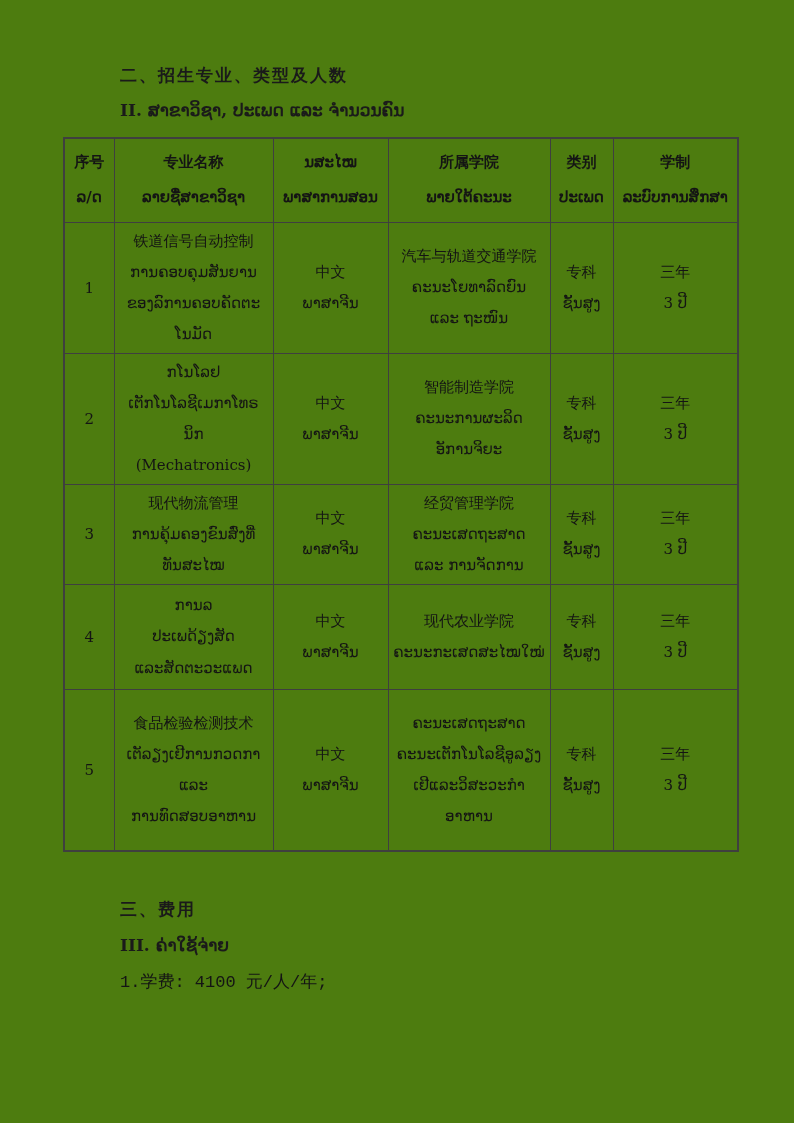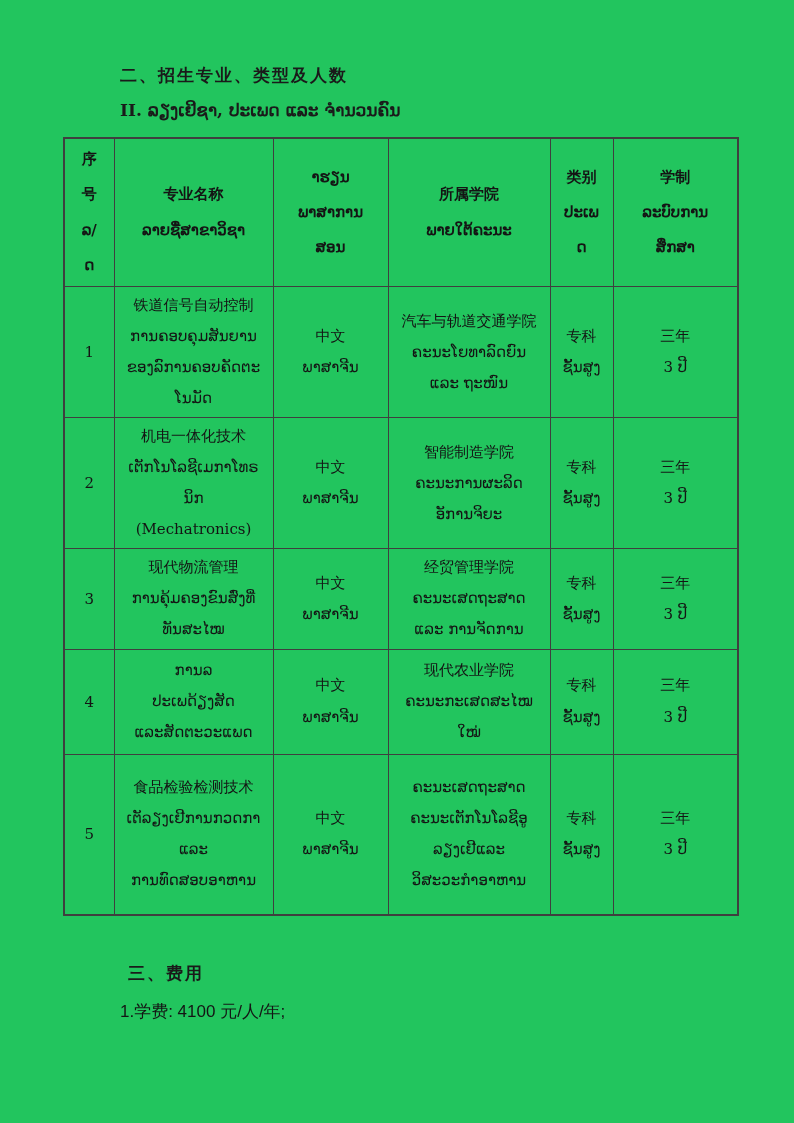--- a/index.html
+++ b/index.html
@@ -1,68 +1,68 @@
 <!DOCTYPE html>
 <html><head>
 <meta charset="utf-8">
 <style>
   html, body { margin: 0; padding: 0; background: #ffffff; }
   .page {
-    width: 794px; height: 1123px; background: #22c55e; position: relative;
+    width: 794px; height: 1123px; background: #4d7c0f; position: relative;
     overflow: hidden; color: #141414;
     font-family: "DejaVu Serif", "Liberation Serif", serif;
   }
   .sec-title-zh {
     margin: 64px 0 0 120px;
     font-family: "DejaVu Sans", "Liberation Sans", sans-serif;
     font-weight: bold; font-size: 17px; letter-spacing: 2px; color: #1a1a1a;
   }
   .sec-title-lo {
     margin: 13px 0 0 120px;
     font-weight: bold; font-size: 17px; color: #1a1a1a;
   }
   table.majors {
     margin: 17px 0 0 63px;
     border-collapse: collapse; table-layout: fixed;
     width: 674px; border: 2px solid #3f3f3f;
   }
   table.majors th, table.majors td {
     border: 1px solid #3f3f3f;
     text-align: center; vertical-align: middle;
-    padding: 3px 12px; overflow: hidden;
+    padding: 3px 4px; overflow: hidden;
   }
   table.majors th { font-weight: bold; font-size: 15px; }
   table.majors td { font-weight: normal; font-size: 15px; }
   .zh-line, .lo-line {
     display: block; white-space: pre-line;
     line-height: 2.07; overflow-wrap: anywhere; word-break: break-word;
   }
   th .zh-line, th .lo-line { line-height: 2.35; }
   .num-cell { font-size: 14px; }
   .tr-header { height: 84px; }
   .tr-r1 { height: 124px; }
   .tr-r2 { height: 125px; }
   .tr-r3 { height: 98px; }
   .tr-r4 { height: 105px; }
   .tr-r5 { height: 161px; }
   .sec3 { margin: 46px 0 0 120px; }
-  .sec3 .sec-title-zh { margin: 8px; }
+  .sec3 .sec-title-zh { margin: 0; }
   .sec3 .sec-title-lo { margin: 14px 0 0 0; }
   .fee-line {
     margin: 15px 0 0 0; font-size: 17px; color: #141414;
-    font-family: Liberation Sans, sans-serif;
+    font-family: Liberation Mono, monospace;
   }
 </style>
 </head>
 <body>
 
 <div class="page">
 
   <div class="sec-title-zh">二、招生专业、类型及人数</div>
-  <div class="sec-title-lo">II. ລຽງເຢິຊາ, ປະເພດ ແລະ ຈຳນວນຄົນ</div>
+  <div class="sec-title-lo">II. ສາຂາວິຊາ, ປະເພດ ແລະ ຈຳນວນຄົນ</div>
 
   <table class="majors">
     <colgroup>
       <col style="width:50px">
         <col style="width:159px">
         <col style="width:115px">
       <col style="width:162px">
         <col style="width:63px">
         <col style="width:125px">
     </colgroup>
@@ -70,21 +70,21 @@
       <tr class="tr-header">
         <th>
           <span class="zh-line">序号</span>
           <span class="lo-line">ລ/ດ</span>
         </th>
         <th>
           <span class="zh-line">专业名称</span>
           <span class="lo-line">ລາຍຊື່ສາຂາວິຊາ</span>
         </th>
         <th>
-          <span class="zh-line">າຮຽນ</span>
+          <span class="zh-line">ນສະໄໝ</span>
           <span class="lo-line">ພາສາການສອນ</span>
         </th>
         <th>
           <span class="zh-line">所属学院</span>
           <span class="lo-line">ພາຍໃຕ້ຄະນະ</span>
         </th>
         <th>
           <span class="zh-line">类别</span>
           <span class="lo-line">ປະເພດ</span>
         </th>
@@ -115,21 +115,21 @@
         </td>
         <td>
           <span class="zh-line">三年</span>
           <span class="lo-line">3 ປີ</span>
         </td>
       </tr>
 
       <tr class="tr-r2">
         <td class="num-cell">2</td>
         <td>
-          <span class="zh-line">机电一体化技术</span>
+          <span class="zh-line">ກໂນໂລຢ</span>
           <span class="lo-line">ເຕັກໂນໂລຊີເມກາໂທຣນິກ
 (Mechatronics)</span>
         </td>
         <td>
           <span class="zh-line">中文</span>
           <span class="lo-line">ພາສາຈີນ</span>
         </td>
         <td>
           <span class="zh-line">智能制造学院</span>
           <span class="lo-line">ຄະນະການຜະລິດ
@@ -217,16 +217,17 @@
         <td>
           <span class="zh-line">三年</span>
           <span class="lo-line">3 ປີ</span>
         </td>
       </tr>
     </tbody>
   </table>
 
   <div class="sec3">
     <div class="sec-title-zh">三、费用</div>
+    <div class="sec-title-lo">III. ຄ່າໃຊ້ຈ່າຍ</div>
     <div class="fee-line">1.学费: 4100 元/人/年;</div>
   </div>
 
 </div>
 
 </body></html>

